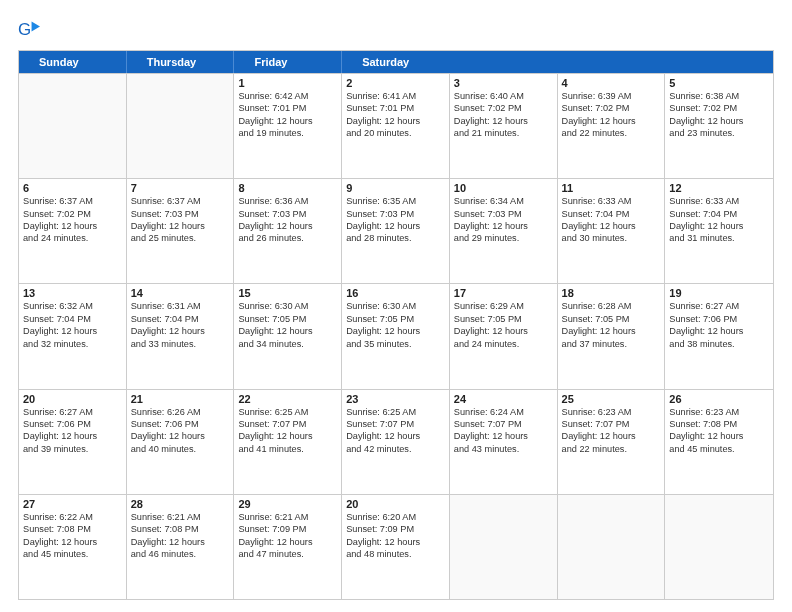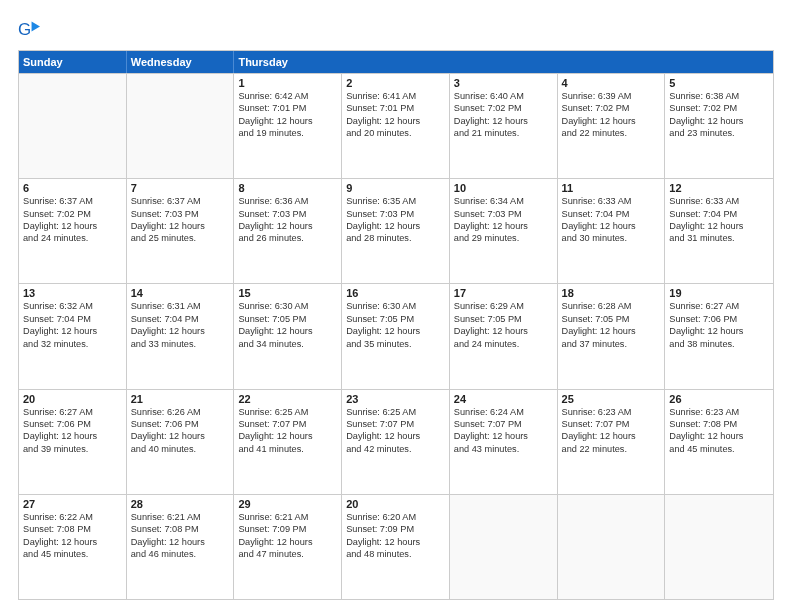--- a/index.html
+++ b/index.html
@@ -63,21 +63,21 @@
     }
     .cal-header-row {
       display: grid;
       grid-template-columns: repeat(7, 1fr);
       background: #1565c0;
     }
     .cal-header-cell {
       color: #fff;
       font-size: 11px;
       font-weight: bold;
-      padding: 5px 4px;
+      padding: 5px 20px;
       border-right: 1px solid #4a8ad4;
       text-align: left;
     }
     .cal-header-cell:last-child { border-right: none; }
     .cal-body {
       flex: 1;
       display: flex;
       flex-direction: column;
     }
     .cal-row {
@@ -125,22 +125,23 @@
     </div>
     <div class="title-block">
       <div class="title-month"></div>
       <div class="title-location"></div>
     </div>
   </div>
 
   <div class="calendar">
     <div class="cal-header-row">
     <div class="cal-header-cell">Sunday</div>
-        <div class="cal-header-cell">Wednesday</div>
         <div class="cal-header-cell">Thursday</div>
+        <div class="cal-header-cell">Friday</div>
+        <div class="cal-header-cell">Saturday</div>
       </div>
     <div class="cal-body">
     <div class="cal-row">
           <div class="cal-cell empty"></div>
           <div class="cal-cell empty"></div>
           <div class="cal-cell">
             <span class="day-number">1</span>
             <span class="cell-line">Sunrise: 6:42 AM</span>
             <span class="cell-line">Sunset: 7:01 PM</span>
             <span class="cell-line">Daylight: 12 hours</span>

